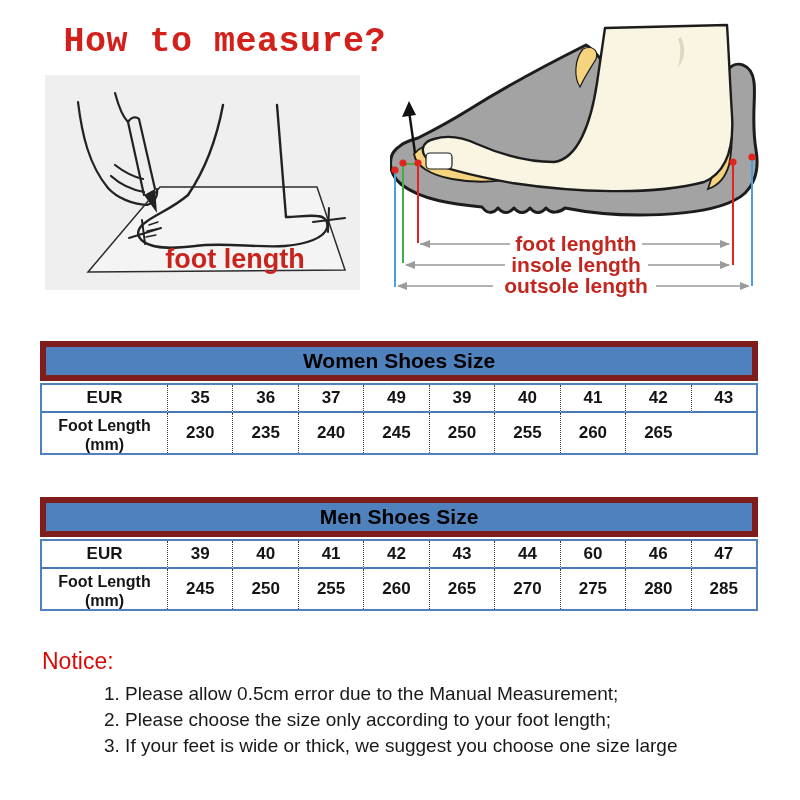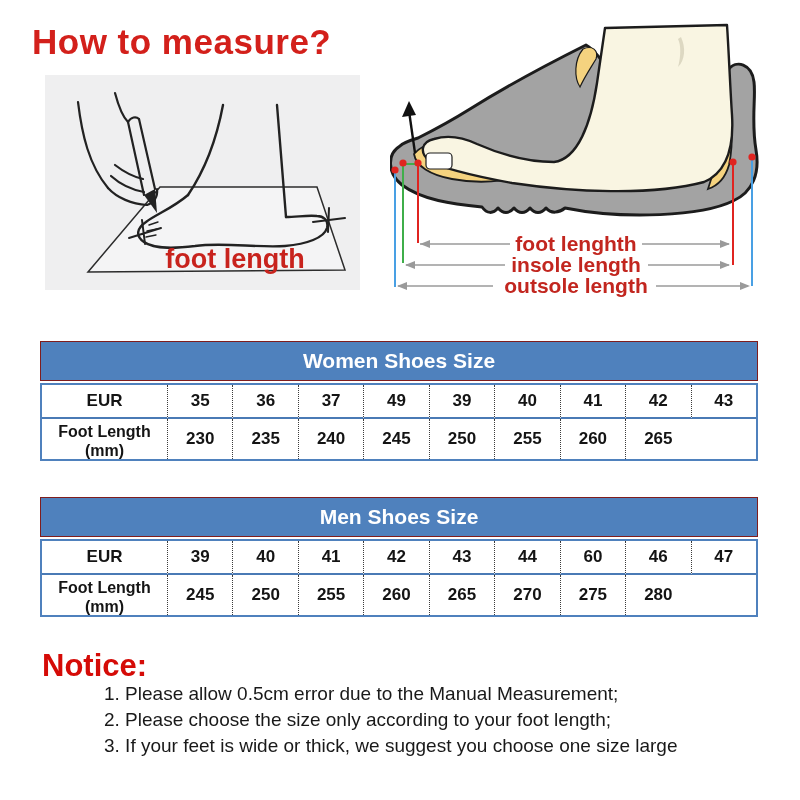--- a/index.html
+++ b/index.html
@@ -4,54 +4,54 @@
 <style>
   html,body { margin:0; padding:0; }
   body {
     width:800px; height:800px; position:relative; overflow:hidden;
     background:#ffffff; font-family:"Liberation Sans", sans-serif;
   }
   .abs { position:absolute; }
 
   
   .page-title {
-    left:32px; top:22px; width:330px; text-align:left;
-    font-size:35px; font-weight:bold; color:#d3201b; letter-spacing:.5px;
+    left:56px; top:22px; width:330px; text-align:right;
+    font-size:35px; font-weight:bold; color:#d3201b; letter-spacing:.5px;font-family:Liberation Mono, monospace;
   }
 
   
   .measure-box { left:45px; top:75px; }
   .shoe-box   { left:390px; top:5px; }
   svg text { font-family:"Liberation Sans", sans-serif; font-weight:bold; }
 
   
   .size-table { left:40px; width:718px; }
   .size-table.women { top:341px; }
   .size-table.men   { top:497px; }
   .size-header {
-    height:40px; background:#4f81bd; border:1px solid #7f1d1d; box-sizing:border-box;
+    height:40px; background:#4f81bd; border:6px solid #7f1d1d; box-sizing:border-box;
     display:flex; align-items:center; justify-content:center;
-    font-size:21px; font-weight:bold; color:#ffffff;
+    font-size:21px; font-weight:bold; color:#000000;
   }
   .size-grid {
     margin-top:2px; border:2px solid #4f81bd; box-sizing:border-box;
     display:grid; grid-template-columns:125px repeat(9, 1fr); background:#fff;
   }
   .cell {
     display:flex; align-items:center; justify-content:center;
     font-weight:bold; font-size:17px; color:#141414;
     border-left:1px dotted #3c3c3c; box-sizing:border-box;
   }
   .cell.c0 { border-left:none; }
-  .cell.r1 { height:34px; border-bottom:2px solid #4a7ab5; }
+  .cell.r1 { height:28px; border-bottom:2px solid #4a7ab5; }
   .cell.r2 { height:40px; }
   .cell.len-head { flex-direction:column; font-size:16px; line-height:19px; padding-top:4px; overflow:hidden; }
 
   
-  .notice-heading { left:42px; top:648px; font-size:31px; font-weight:bold; color:#d50b07; }
+  .notice-heading { left:42px; top:648px; font-size:23px; font-weight:normal; color:#d50b07; }
   .notice-items   { left:104px; top:681px; font-size:19px; color:#191919; line-height:26px; }
 </style>
 </head>
 <body>
 
 <div class="abs page-title">How to measure?</div>
 
 <svg class="abs measure-box" width="315" height="215" viewBox="0 0 315 215">
   <rect x="0" y="0" width="315" height="215" fill="#efeff0"></rect>
 
@@ -192,20 +192,21 @@
       <div>(mm)</div>
     </div>
     <div class="cell r2">245</div>
     <div class="cell r2">250</div>
     <div class="cell r2">255</div>
     <div class="cell r2">260</div>
     <div class="cell r2">265</div>
     <div class="cell r2">270</div>
     <div class="cell r2">275</div>
     <div class="cell r2">280</div>
+    <div class="cell r2">285</div>
   </div>
 </div>
 
 <div class="abs notice-heading">Notice:</div>
 <div class="abs notice-items">
   <div>1. Please allow 0.5cm error due to the Manual Measurement;</div>
   <div>2. Please choose the size only according to your foot length;</div>
   <div>3. If your feet is wide or thick, we suggest you choose one size large</div>
 </div>
 

